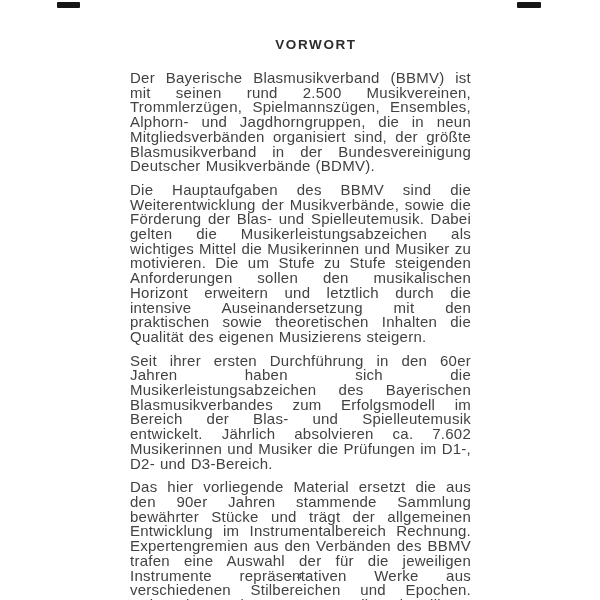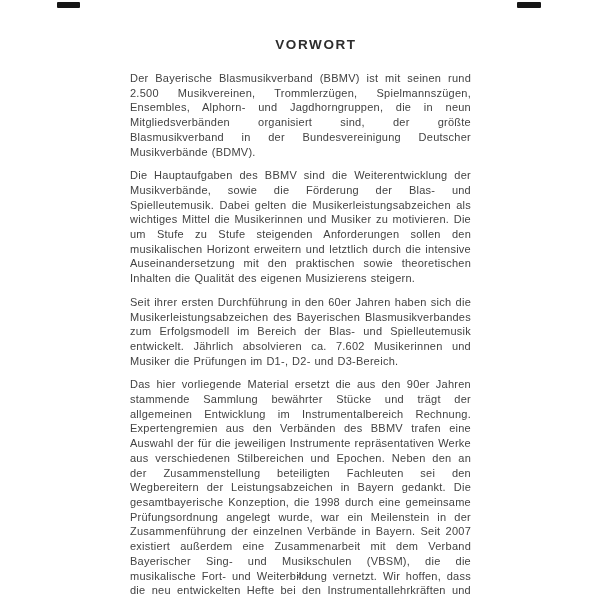--- a/index.html
+++ b/index.html
@@ -40,21 +40,21 @@
     letter-spacing: 1.6px;
     color: var(--color-title);
   }
   .content {
     position: absolute;
     left: 130px; top: 71px;
     width: 341px;
     color: var(--color-text);
   }
   .content p.body-par {
-    font-size: 11px;
+    font-size: 15px;
     line-height: 14.7px;
     text-align: justify;
     letter-spacing: 0.25px;
     word-spacing: 0.6px;
     margin-bottom: 9px;
     color: var(--color-text);
   }
   .signatures { margin-top: 16px; }
   .signature {
     font-size: 14px;

